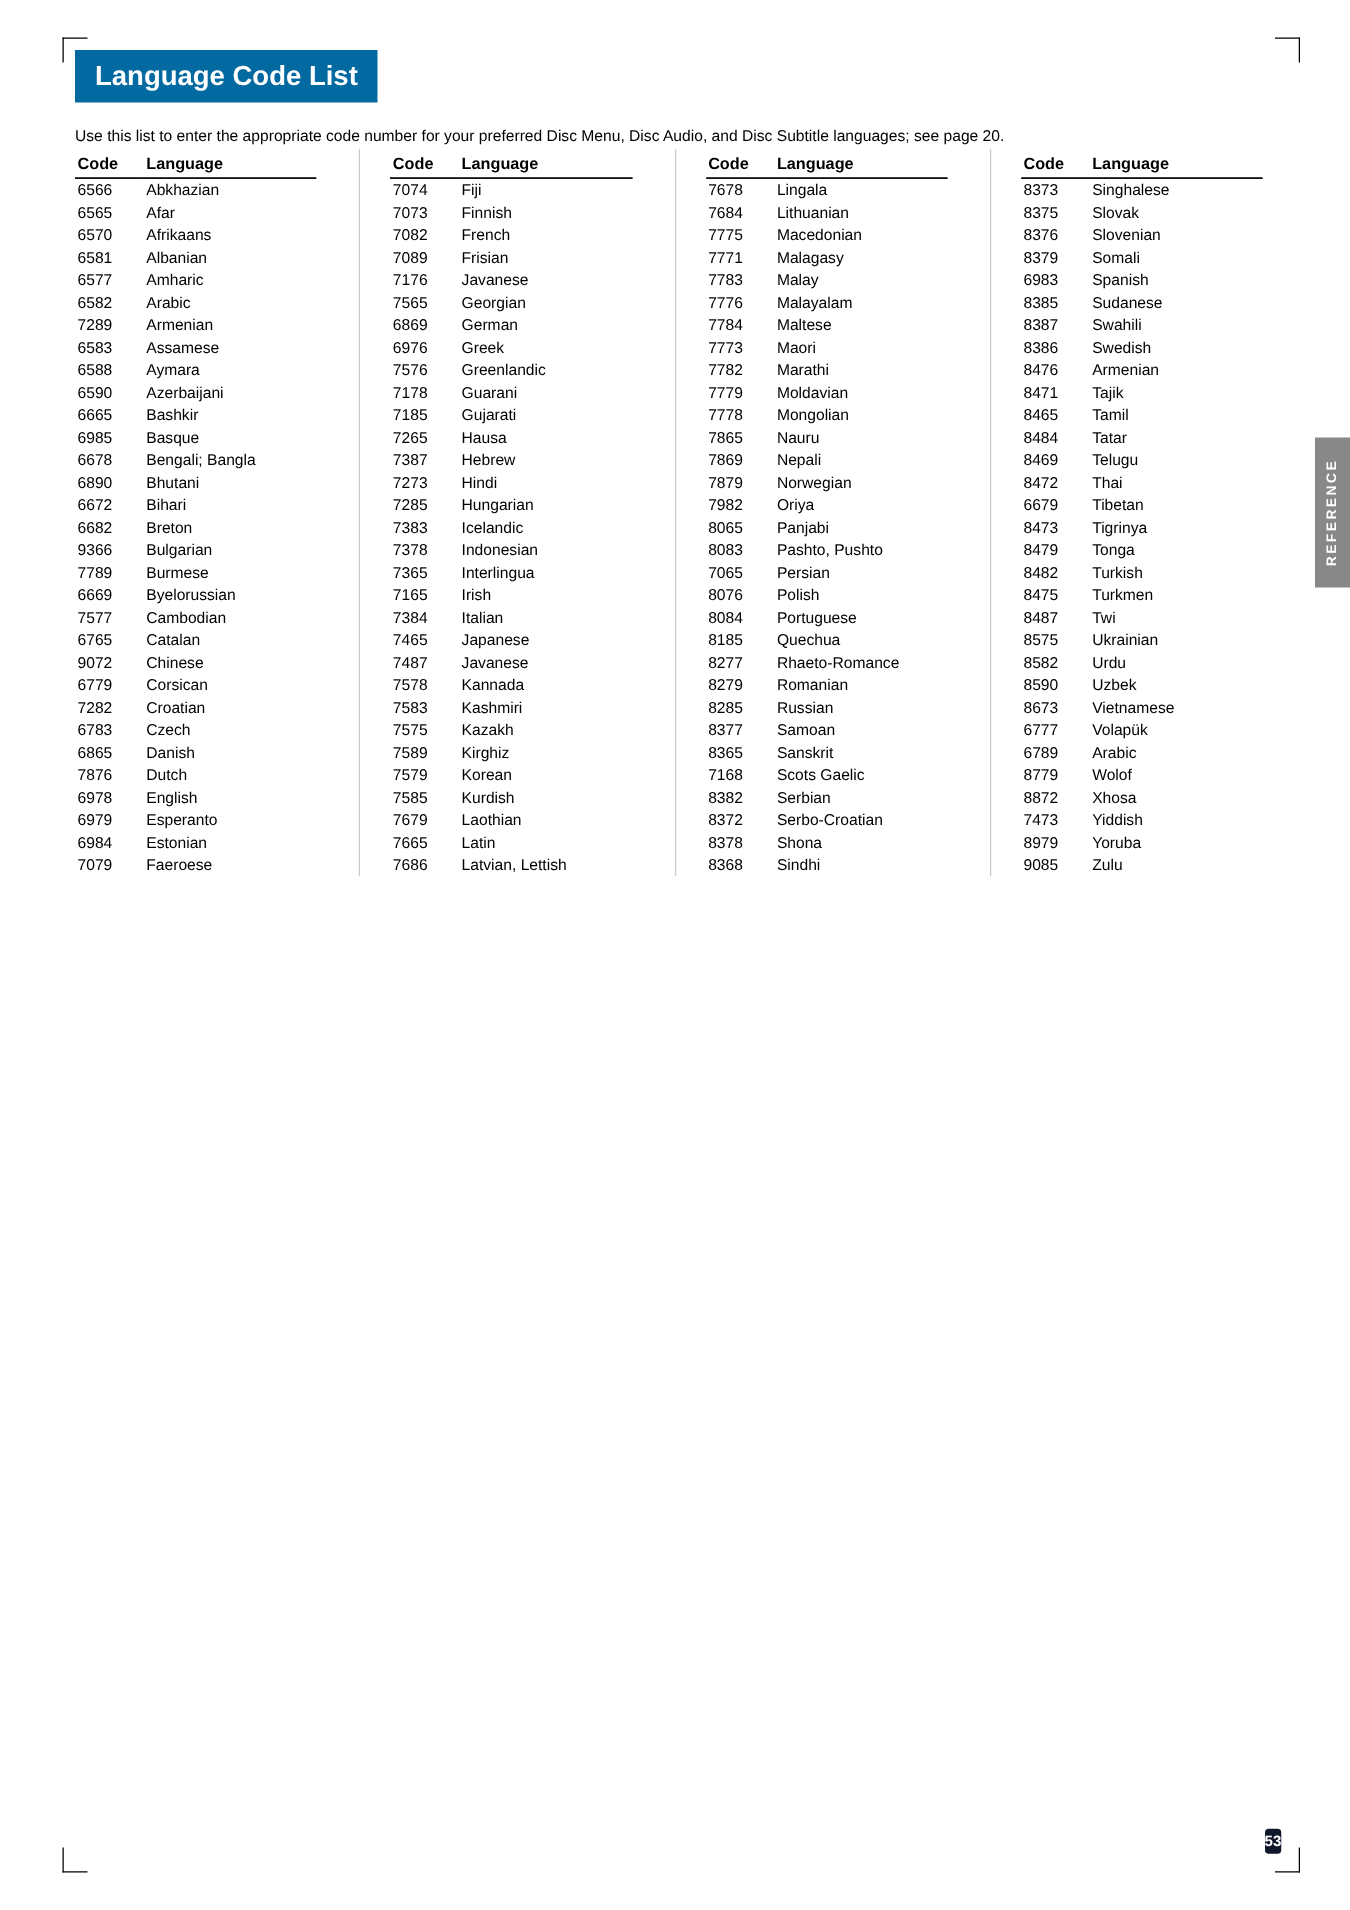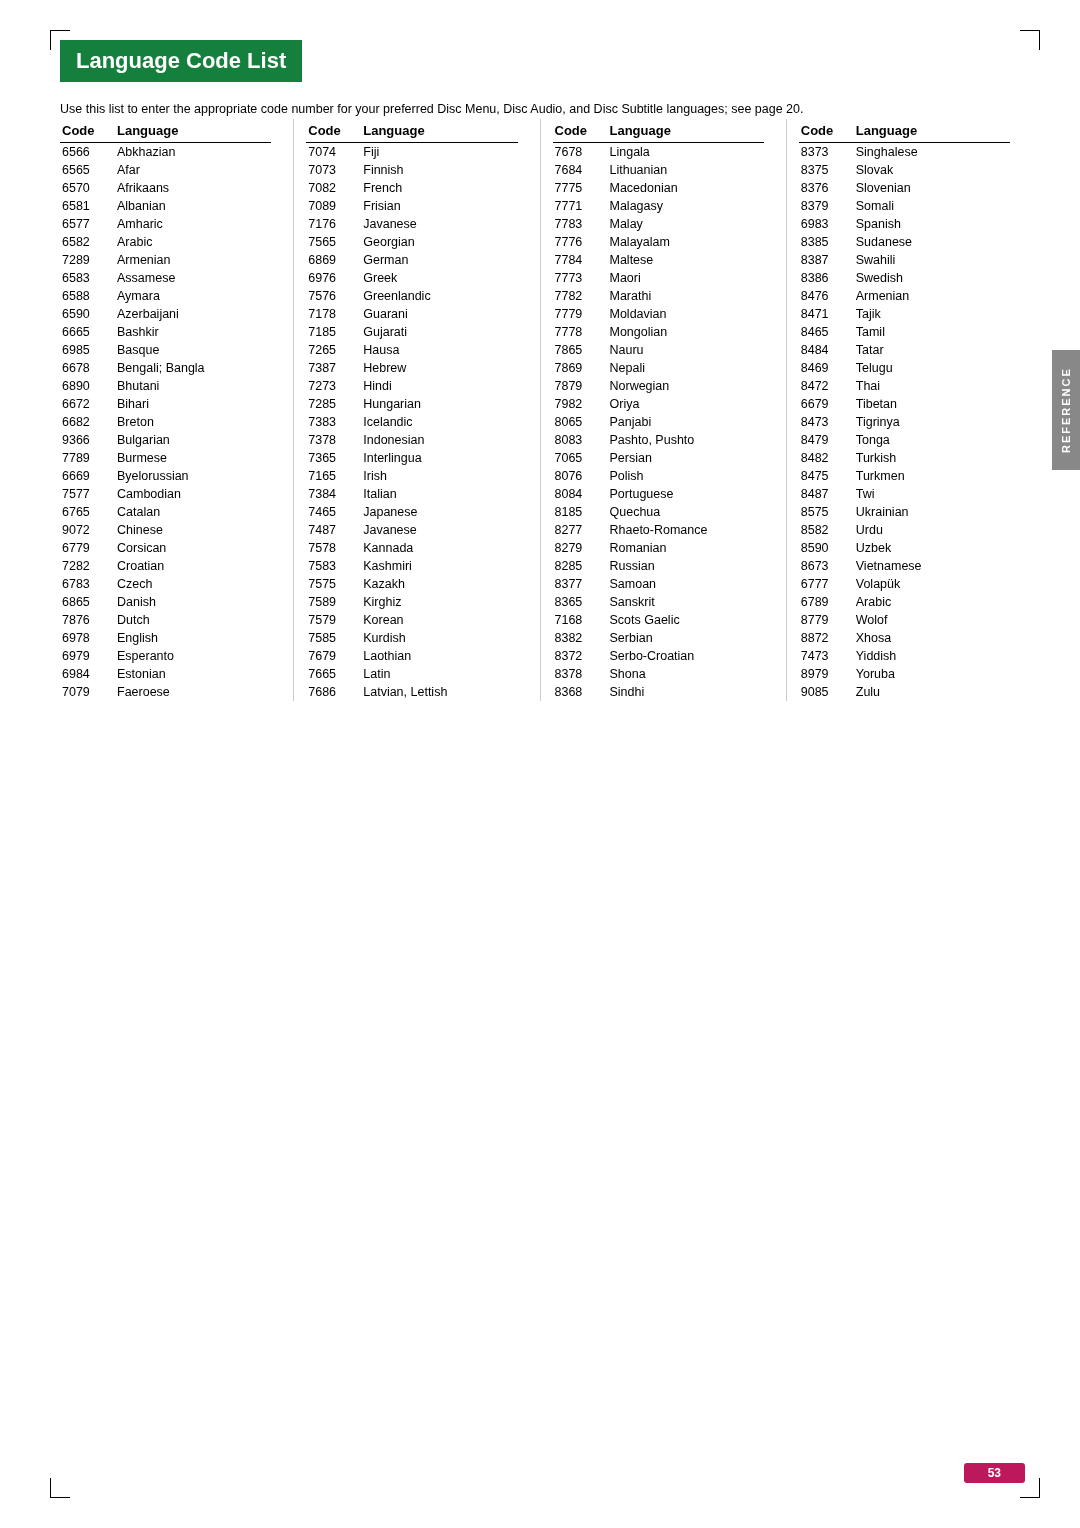--- a/index.html
+++ b/index.html
@@ -43,38 +43,38 @@
     .corner-tr-v { position: absolute; top: 30px; right: 40px; width: 1px; height: 20px; background: #000; }
     .corner-bl-h { position: absolute; bottom: 30px; left: 50px; width: 20px; height: 1px; background: #000; }
     .corner-bl-v { position: absolute; bottom: 30px; left: 50px; width: 1px; height: 20px; background: #000; }
     .corner-br-h { position: absolute; bottom: 30px; right: 40px; width: 20px; height: 1px; background: #000; }
     .corner-br-v { position: absolute; bottom: 30px; right: 40px; width: 1px; height: 20px; background: #000; }
 
     
     .page-title {
       font-size: 22px;
       font-weight: bold;
-      background: #15803d;
+      background: #0369a1;
       color: #fff;
       padding: 8px 16px;
       margin-bottom: 18px;
       display: inline-block;
     }
 
     
     .description {
       font-size: 12.5px;
       line-height: 1.5;
       max-width: 850px;
     }
 
     
     .table-container {
       display: flex;
-      gap: 4px;
+      gap: 16px;
       width: 100%;
     }
 
     .col-pair {
       flex: 1;
       padding-right: 10px;
     }
 
     table {
       width: 100%;
@@ -109,25 +109,25 @@
       width: 1px;
       background: #ccc;
       margin: 0 8px;
     }
 
     
     .page-number {
       position: absolute;
       bottom: 45px;
       right: 55px;
-      background: #be185d;
+      background: #0f172a;
       color: #fff;
       font-size: 12px;
       font-weight: bold;
-      padding: 3px 24px;
+      padding: 3px 0;
       border-radius: 3px;
     }
   </style>
 </head>
 <body>
 
 
 
 
 <div class="corner-tl-h"></div>

